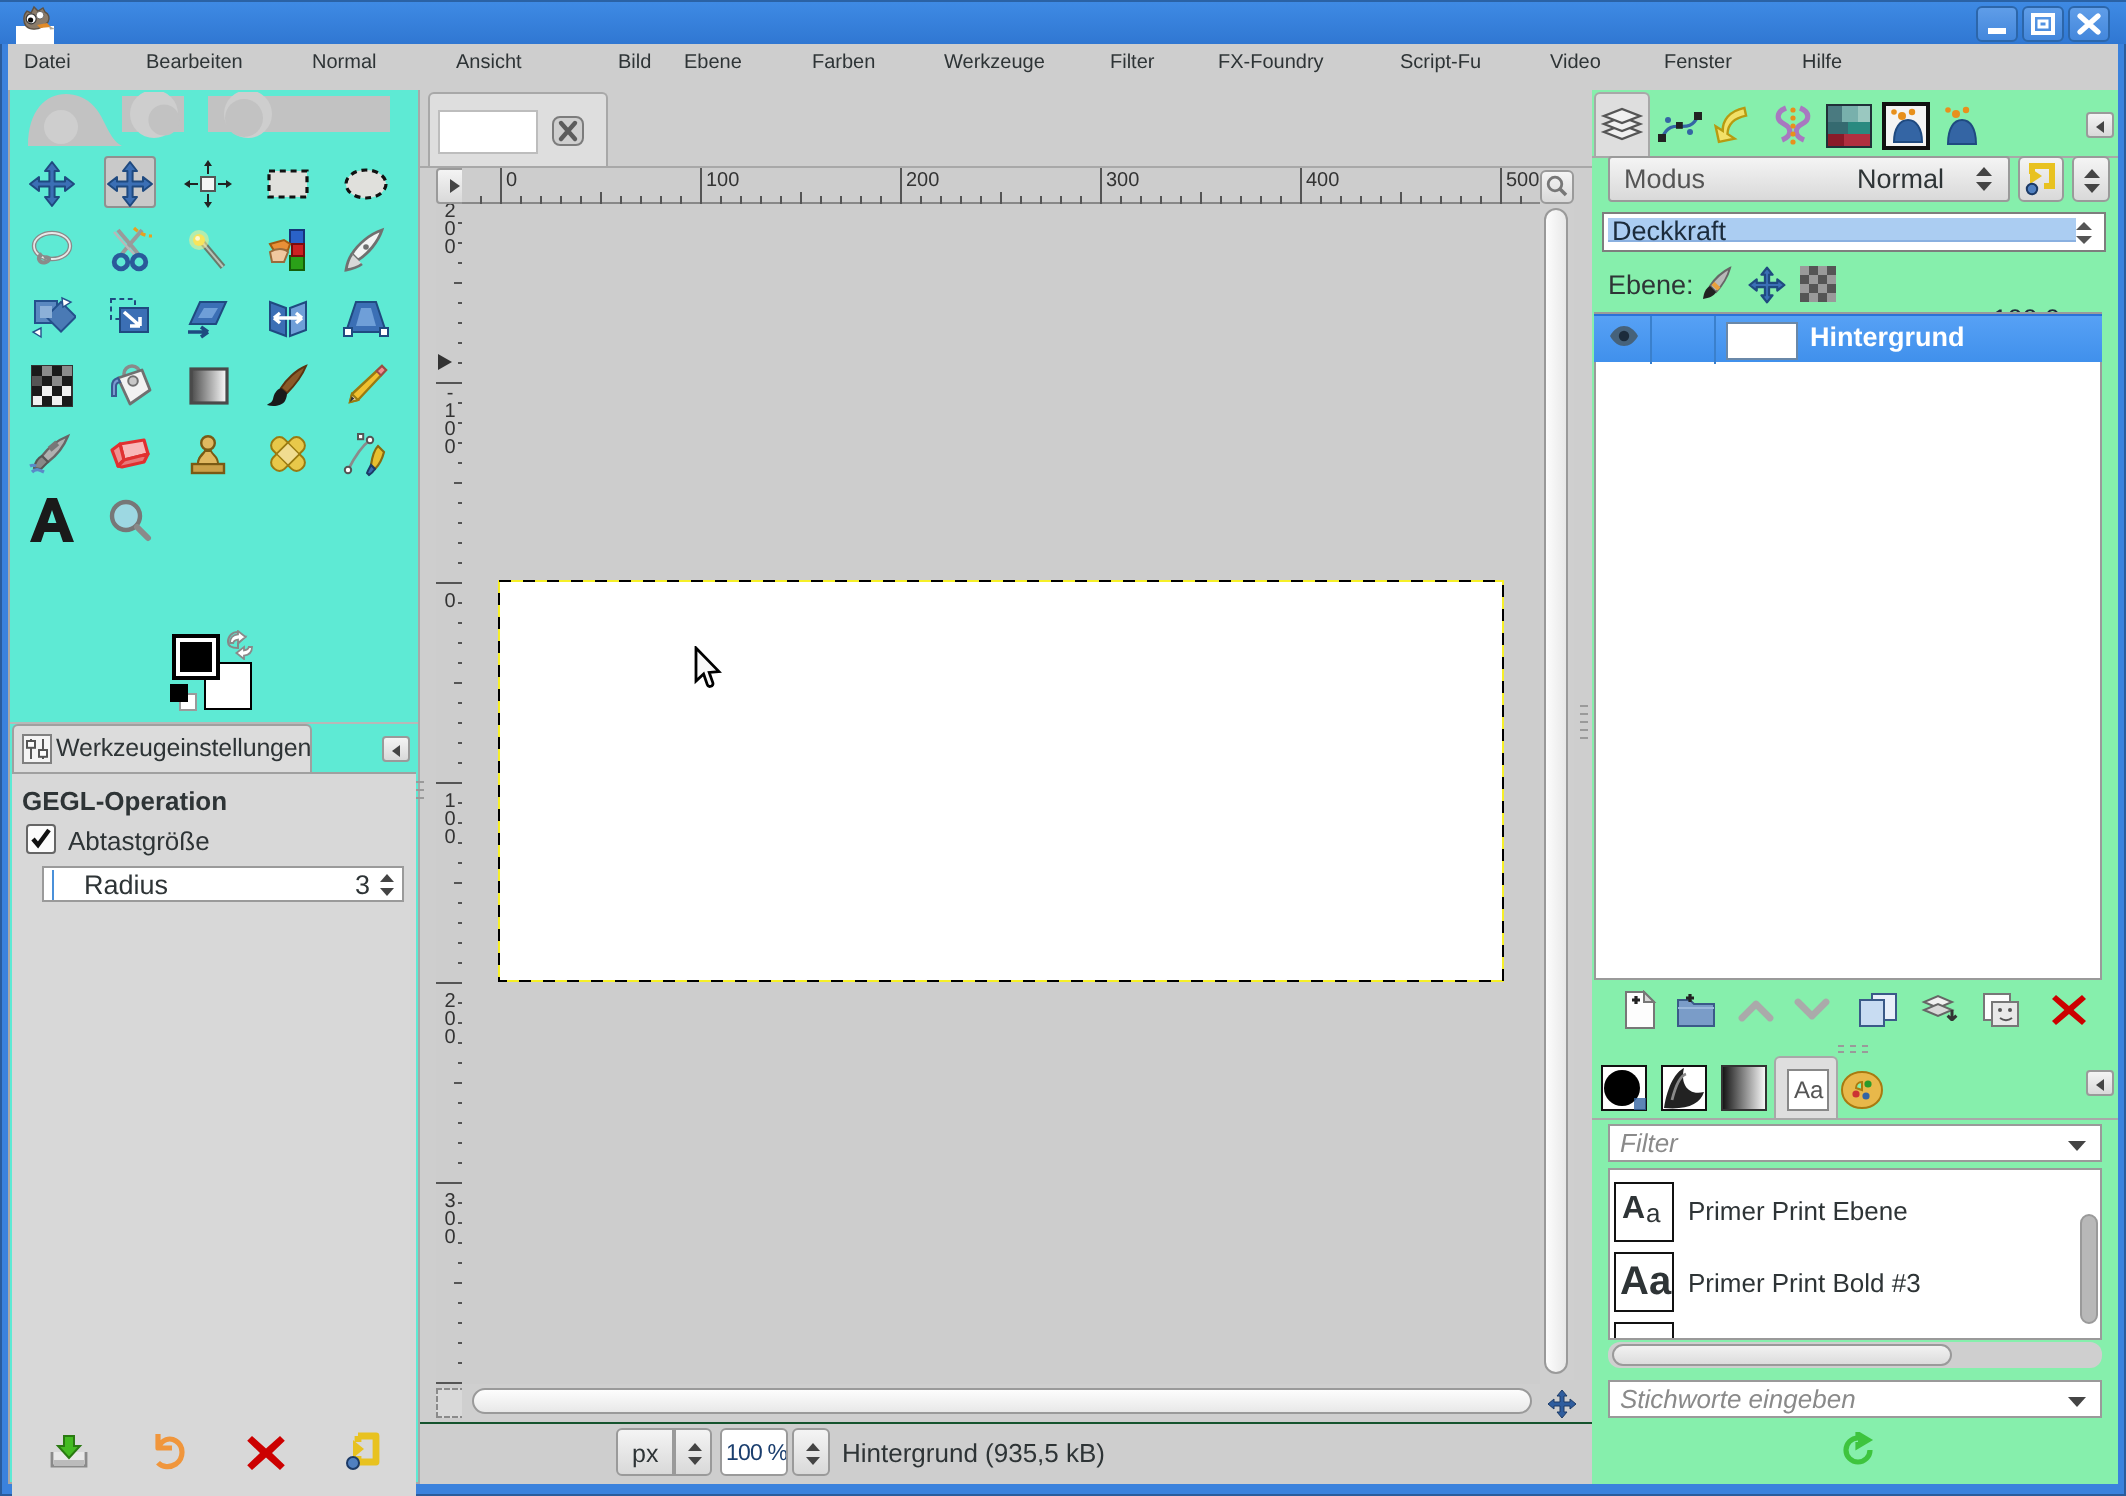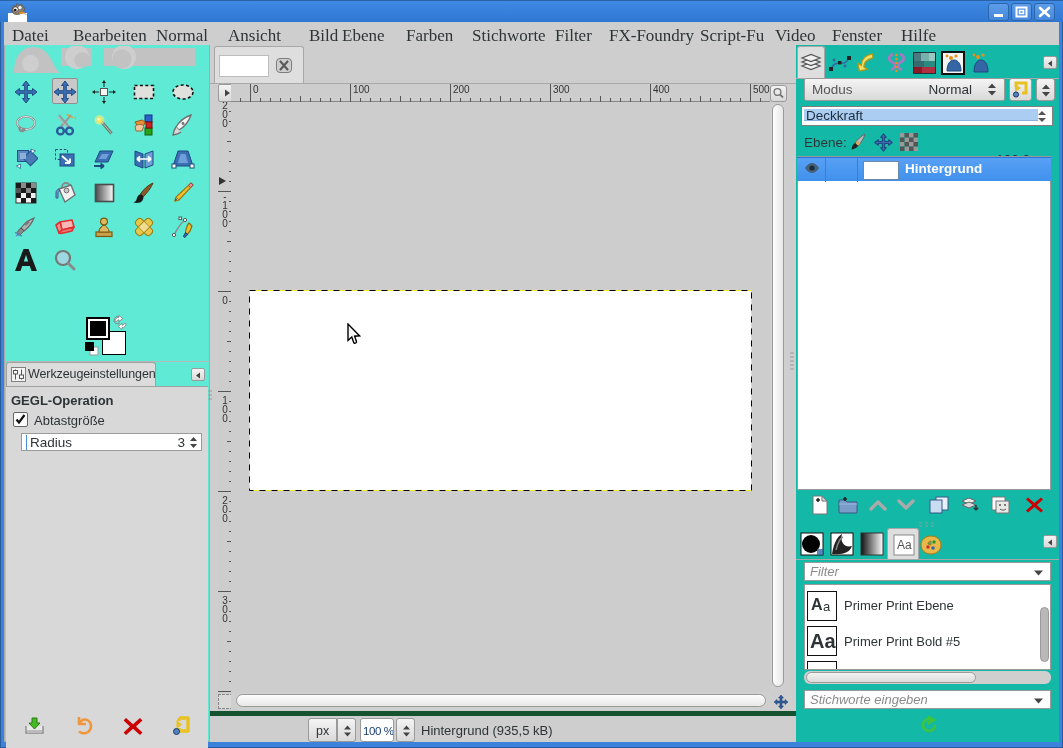--- a/index.html
+++ b/index.html
@@ -11,26 +11,26 @@
   
   #titlebar { position:absolute; left:0; top:0; width:1063px; height:22px;
     background:linear-gradient(#3e8ae4,#3077d2); border-top:1px solid #2a62a5;}
   #title { position:absolute; left:0; right:52px; top:3px; text-align:center;
     color:#fff; font-weight:bold; font-size:12.5px; white-space:nowrap; }
   .winbtn { position:absolute; top:2px; width:21px; height:18px;
     background:linear-gradient(#5f9de8,#4387dc); border:1px solid #2c66aa; border-radius:3px; }
 
   
   #menubar { position:absolute; left:4px; top:22px; width:1055px; height:23px; background:#cecece; }
-  .menu { position:absolute; top:4px; font-size:17px; color:#2e3436; white-space:nowrap;font-family:Liberation Serif, serif;}
+  .menu { position:absolute; top:4px; font-size:10px; color:#2e3436; white-space:nowrap;}
 
   
   #leftdock { position:absolute; left:4px; top:45px; width:206px; height:697px; background:#5eead4; border:1px solid #a8a8a8; border-top:none;}
   #centre { position:absolute; left:210px; top:45px; width:586px; height:697px; background:#cecece; }
-  #rightdock { position:absolute; left:796px; top:45px; width:263px; height:697px; background:#14b8a6;text-align:right; }
+  #rightdock { position:absolute; left:796px; top:45px; width:263px; height:697px; background:#86efac;text-align:right; }
 
   
   #canvasbg { position:absolute; left:21px; top:57px; width:539px; height:635px; background:#cdcdcd; }
   #image { position:absolute; left:40px; top:246px; width:501px; height:199px; background:#fff; }
 
   .ruler { position:absolute; background:#cdcdcd; }
 
   
   .btn { background:linear-gradient(#f4f4f4,#d9d9d9); border:1px solid #9a9a9a; border-radius:3px; }
   .inputbox { background:#fff; border:1px solid #9a9a9a; }
@@ -61,21 +61,21 @@
         </svg></div>
   </div>
   <div id="menubar">
     <span class="menu" style="left:8px">Datei</span>
     <span class="menu" style="left:69px">Bearbeiten</span>
     <span class="menu" style="left:152px">Normal</span>
     <span class="menu" style="left:224px">Ansicht</span>
     <span class="menu" style="left:305px">Bild</span>
     <span class="menu" style="left:338px">Ebene</span>
     <span class="menu" style="left:402px">Farben</span>
-    <span class="menu" style="left:468px">Stichworte</span>
+    <span class="menu" style="left:468px">Werkzeuge</span>
     <span class="menu" style="left:551px">Filter</span>
     <span class="menu" style="left:605px">FX-Foundry</span>
     <span class="menu" style="left:696px">Script-Fu</span>
     <span class="menu" style="left:771px">Video</span>
     <span class="menu" style="left:828px">Fenster</span>
     <span class="menu" style="left:897px">Hilfe</span>
   </div>
   <div id="leftdock">
 
     <svg class="abs" style="left:0px;top:1px" width="200" height="30" viewBox="0 0 200 30">
@@ -291,21 +291,21 @@
     </div>
     <div class="abs" style="left:1px;top:341px;width:202px;height:370px;background:#d8d8d8;border-top:1px solid #a0a0a0;"></div>
     <div class="abs" style="left:6px;top:348px;font-weight:bold;font-size:13px;">GEGL-Operation</div>
     <div class="abs" style="left:8px;top:367px;width:15px;height:15px;background:#fcfcfc;border:1px solid #666;border-radius:2px;">
       <svg width="13" height="13">
           <path d="M2.5 6.5 L5 9.5 L10.5 2" fill="none" stroke="#111" stroke-width="2.2"></path>
         </svg>
     </div>
     <div class="abs" style="left:29px;top:368px;font-size:13px;">Abtastgröße</div>
     <div class="abs inputbox" style="left:16px;top:388px;width:181px;height:18px;">
-      <span class="abs" style="left:4px;top:1px;font-size:13.5px;border-left:1px solid #4a90d9;padding-left:3px;">Radius</span>
+      <span class="abs" style="left:4px;top:1px;font-size:13.5px;border-left:1px solid #4a90d9;padding-left:15px;">Radius</span>
       <span class="abs" style="right:16px;top:1px;font-size:13.5px;">3</span>
       <svg class="abs" style="right:2px;top:2px" width="11" height="13">
           <path d="M2 5 L5.5 1 L9 5 Z" fill="#444"></path>
           <path d="M2 8 L5.5 12 L9 8 Z" fill="#444"></path>
         </svg>
     </div>
 
     <svg class="abs" style="left:19px;top:671px" width="21" height="20" viewBox="0 0 21 20">
       <path d="M2 10 L2 17 L19 17 L19 10" fill="#e8e8e8" stroke="#8a8a8a" stroke-width="1.4"></path>
       <rect x="3" y="14" width="15" height="3" fill="#bbb"></rect>
@@ -517,21 +517,21 @@
 
     <div class="abs" style="left:8px;top:649px;width:15px;height:15px;border:1px dashed #8a8a8a;background:#d9d9d9;"></div>
     <div class="abs" style="left:21px;top:647px;width:539px;height:18px;background:#cfcfcf;">
       <div class="abs" style="left:5px;top:2px;width:530px;height:13px;background:linear-gradient(#fdfdfd,#e8e8e8);border:1px solid #9a9a9a;border-radius:7px;"></div>
     </div>
 
     <svg class="abs" style="left:563px;top:649px" width="16" height="16" viewBox="0 0 16 16">
       <path d="M8 1 L10.5 4 L9 4 L9 7 L12 7 L12 5.5 L15 8 L12 10.5 L12 9 L9 9 L9 12 L10.5 12 L8 15 L5.5 12 L7 12 L7 9 L4 9 L4 10.5 L1 8 L4 5.5 L4 7 L7 7 L7 4 L5.5 4 Z" fill="#2f5d9e" stroke="#1c3a66" stroke-width="0.5"></path>
     </svg>
 
-    <div class="abs" style="left:0;top:666px;width:586px;height:31px;background:#cecece;border-top:5px solid #14532d;">
+    <div class="abs" style="left:0;top:666px;width:586px;height:31px;background:#cecece;border-top:1px solid #14532d;">
       <div class="abs btn" style="left:98px;top:2px;width:29px;height:24px;font-size:12.5px;border-radius:3px 0 0 3px;">
           <span class="abs" style="left:7px;top:5px">px</span>
         </div>
       <div class="abs btn" style="left:127px;top:2px;width:19px;height:24px;border-radius:0 3px 3px 0;">
           <svg class="abs" style="left:4px;top:5px" width="11" height="14">
             <path d="M2 5.5 L5.5 1.5 L9 5.5 Z" fill="#444"></path>
             <path d="M2 8.5 L5.5 12.5 L9 8.5 Z" fill="#444"></path>
           </svg>
         </div>
       <div class="abs inputbox" style="left:150px;top:2px;width:34px;height:24px;font-size:12px;color:#1a3e6e;white-space:nowrap;border-radius:3px;overflow:hidden;">
@@ -781,21 +781,21 @@
 
     <div class="abs" style="left:8px;top:539px;width:247px;height:86px;background:#fff;border:1px solid #9a9a9a;overflow:hidden;">
       <div class="abs" style="left:2px;top:6px;width:30px;height:30px;background:#fff;border:1px solid #111;">
           <span style="position:absolute;left:3px;top:4px;font-size:16px;font-weight:bold;">A</span>
           <span style="position:absolute;left:15px;top:7px;font-size:13px;">a</span>
         </div>
       <span class="abs" style="left:39px;top:13px;font-size:13px;">Primer Print Ebene</span>
       <div class="abs" style="left:2px;top:41px;width:30px;height:30px;background:#fff;border:1px solid #111;">
           <span style="position:absolute;left:2px;top:3px;font-size:20px;font-weight:bold;">Aa</span>
         </div>
-      <span class="abs" style="left:39px;top:49px;font-size:13px;">Primer Print Bold #5</span>
+      <span class="abs" style="left:39px;top:49px;font-size:13px;">Primer Print Bold #3</span>
       <div class="abs" style="left:2px;top:76px;width:30px;height:30px;background:#fff;border:1px solid #111;"></div>
       <div class="abs" style="right:1px;top:22px;width:9px;height:55px;background:#b8b8b8;border:1px solid #9a9a9a;border-radius:5px;"></div>
     </div>
 
     <div class="abs" style="left:8px;top:626px;width:247px;height:13px;background:#cfcfcf;border-radius:6px;">
       <div class="abs" style="left:2px;top:1px;width:170px;height:11px;background:linear-gradient(#f2f2f2,#dcdcdc);border:1px solid #9a9a9a;border-radius:6px;"></div>
     </div>
 
     <div class="abs inputbox" style="left:8px;top:645px;width:247px;height:19px;">
       <span class="abs italic" style="left:5px;top:1px;font-size:13px;">Stichworte eingeben</span>

